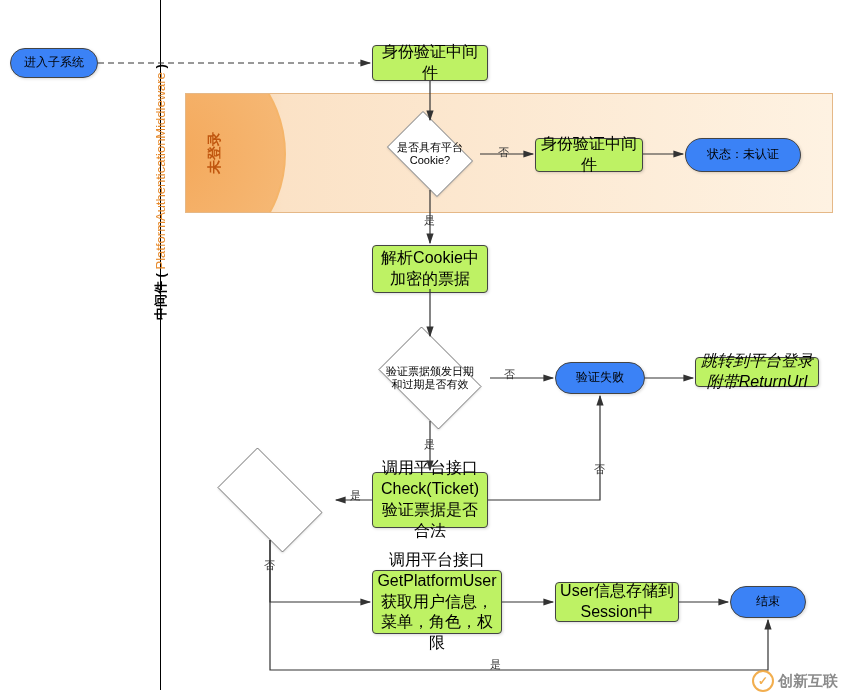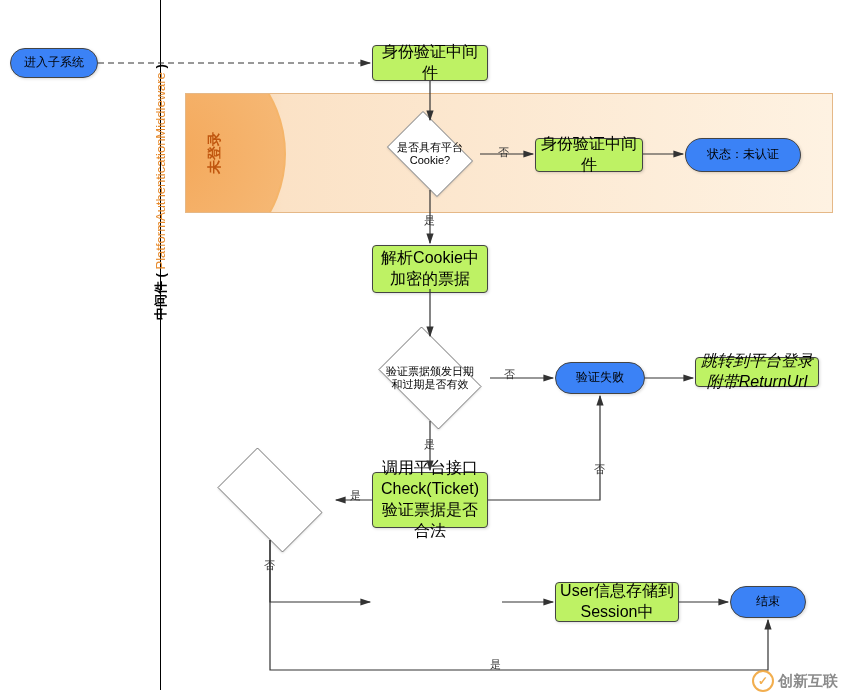--- a/index.html
+++ b/index.html
@@ -218,20 +218,23 @@
   </div>
 
   <div class="rect-box" style="left:372px; top:472px; width:116px; height:56px;">
     <span>调用平台接口Check(Ticket)验证票据是否合法</span>
   </div>
 
   <div class="diamond" style="left:205px; top:460px; width:130px; height:80px;">
     <div class="diamond-shape"></div>
   </div>
 
+  <div class="rect-box" style="left:372px; top:570px; width:130px; height:64px;">
+    <span>调用平台接口GetPlatformUser获取用户信息，菜单，角色，权限</span>
+  </div>
 
   <div class="rect-box" style="left:555px; top:582px; width:124px; height:40px;">
     <span>User信息存储到Session中</span>
   </div>
 
   <div class="rounded-box" style="left:730px; top:586px; width:76px; height:32px;">
     <span>结束</span>
   </div>
 
   <div class="edge-label" style="left:498px; top:145px;">否</div>

